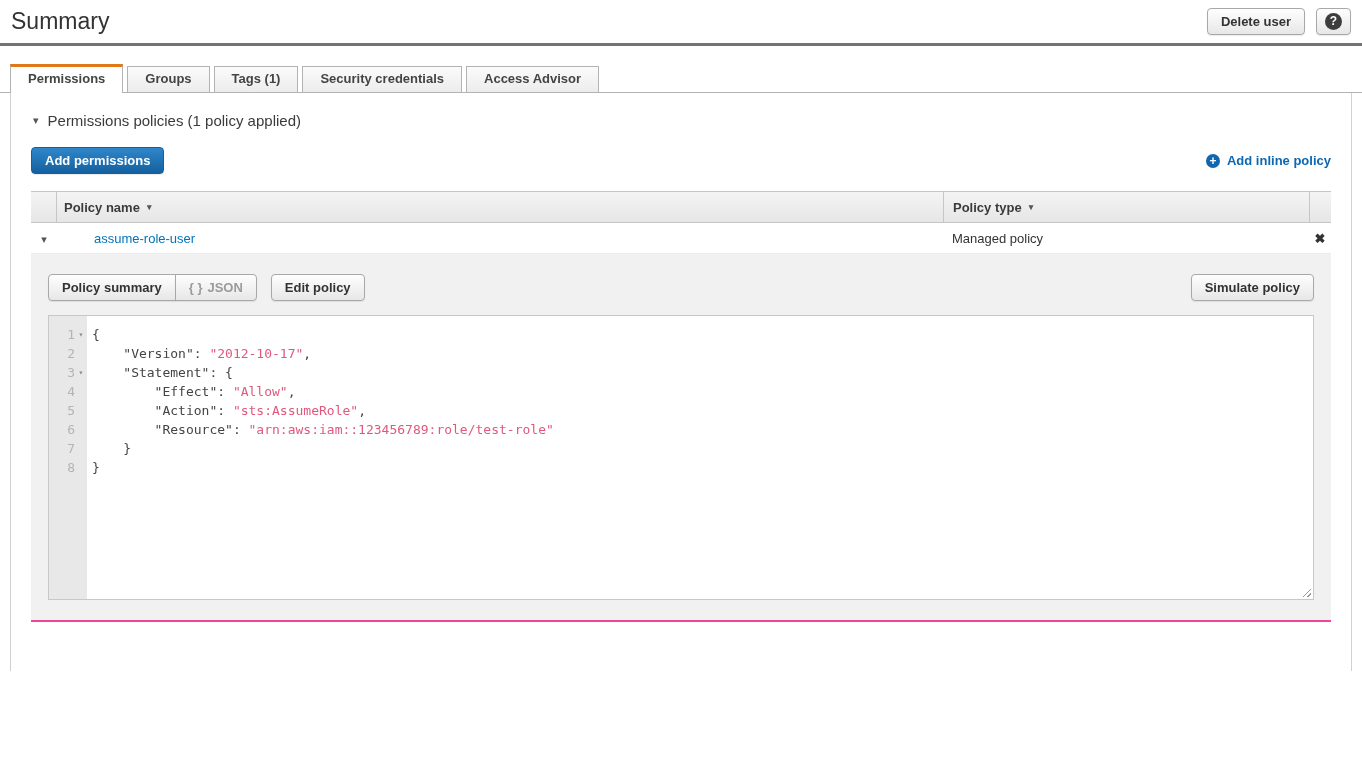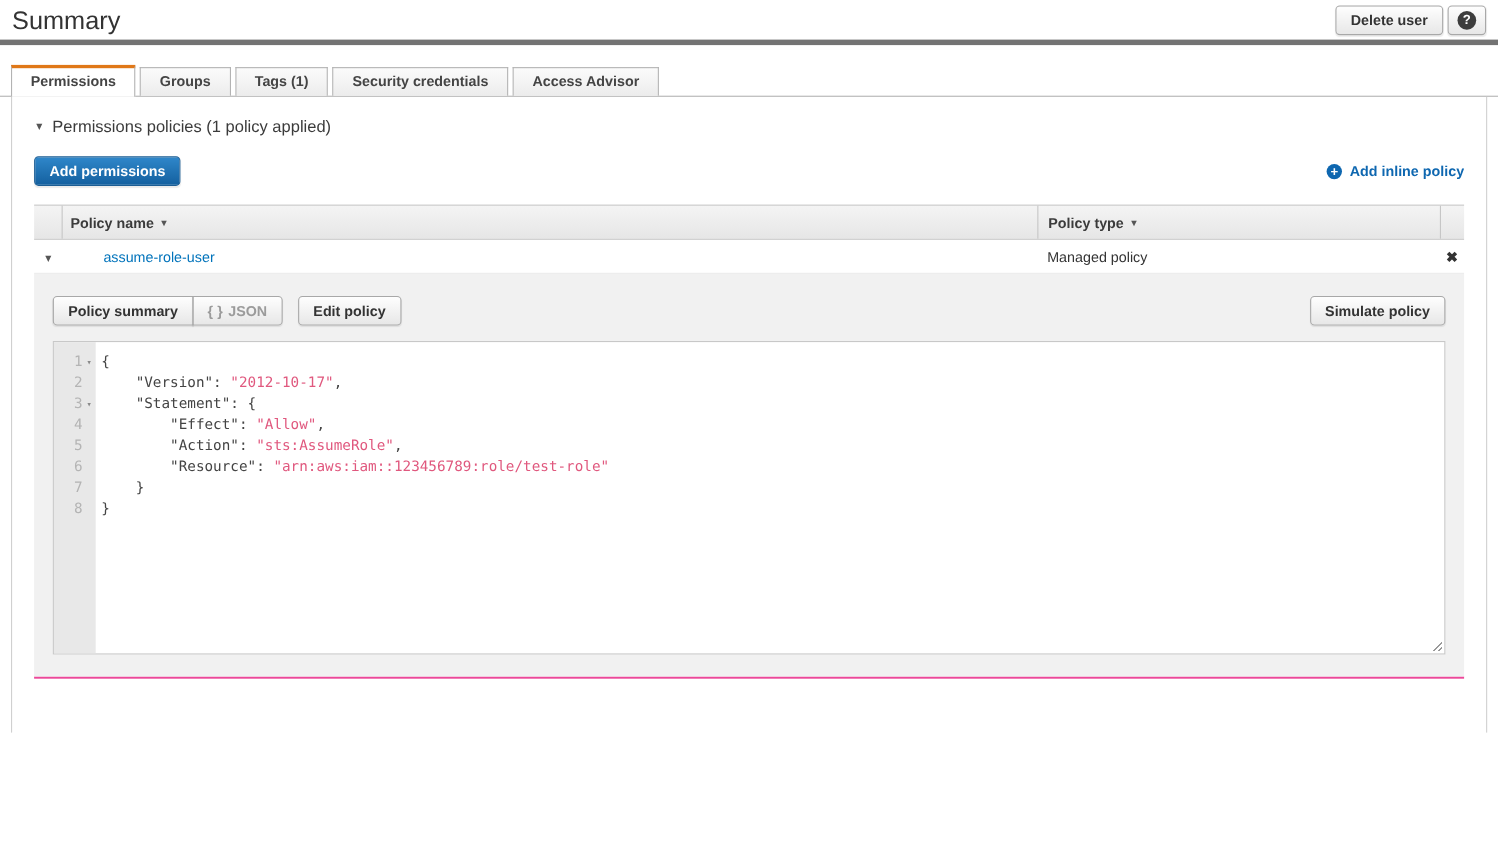--- a/index.html
+++ b/index.html
@@ -1,23 +1,23 @@
 <!DOCTYPE html>
 <html><head>
 <meta charset="utf-8">
 <style>
   * { margin: 0; padding: 0; box-sizing: border-box; }
   html, body { width: 1362px; height: 766px; overflow: hidden; background: #fff;
     font-family: "Liberation Sans", sans-serif; color: #333; }
 
   
-  .topbar { height: 41px; display: flex; align-items: center; justify-content: space-between;
-    padding: 0 11px; border-bottom: 5px solid #737373; }
+  .topbar { height: 46px; display: flex; align-items: center; justify-content: space-between;
+    padding: 0 11px; border-bottom: 3px solid #737373; }
   .page-title { font-size: 23px; font-weight: 400; color: #333; }
-  .topbar-right { display: flex; gap: 4px; align-items: center; }
+  .topbar-right { display: flex; gap: 11px; align-items: center; }
 
   .btn { display: inline-flex; align-items: center; justify-content: center;
     font-size: 13px; font-weight: bold; color: #333; cursor: pointer;
     background: linear-gradient(#fefefe, #e7e7e7); border: 1px solid #a8a8a8;
     border-radius: 4px; padding: 5px 13px; box-shadow: 0 1px 1px rgba(0,0,0,.08); }
   .btn-help { padding: 4px 8px; }
   .help-circle { width: 17px; height: 17px; border-radius: 50%; background: #3d3d3d;
     color: #fff; font-size: 12px; font-weight: bold; line-height: 17px; text-align: center; }
 
   

